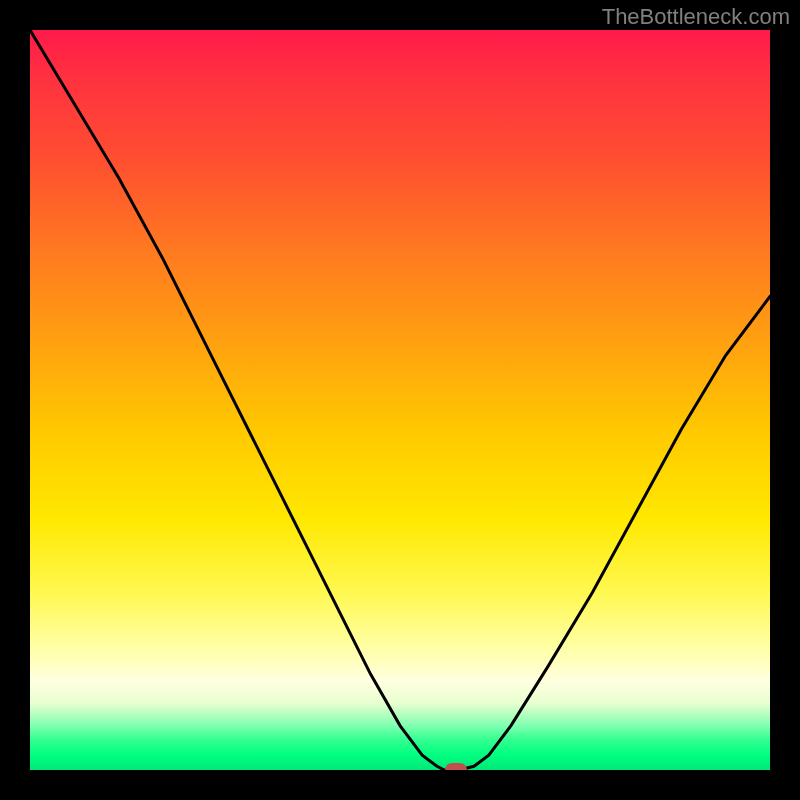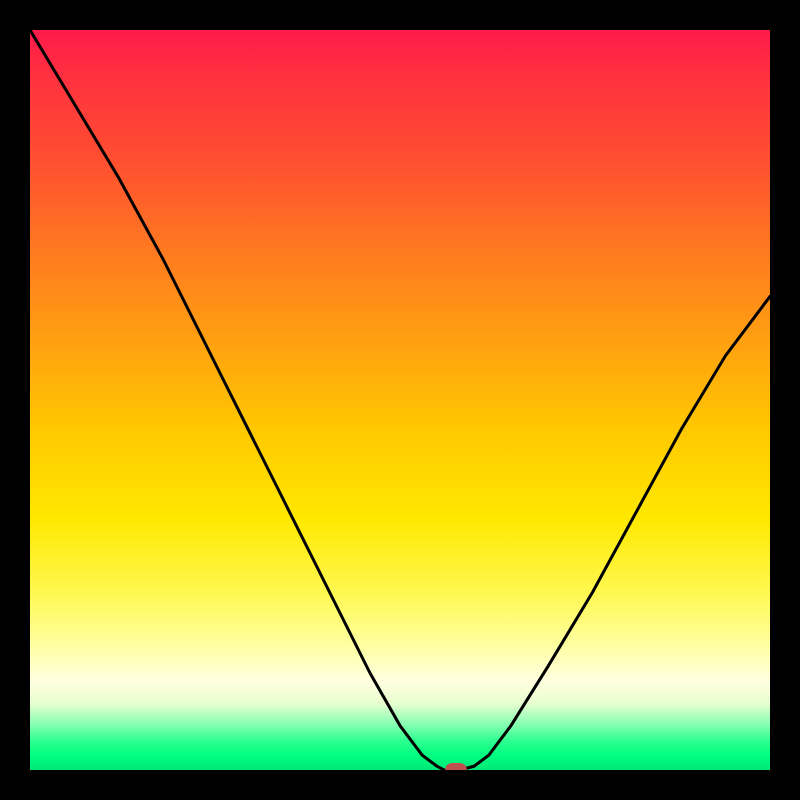--- a/index.html
+++ b/index.html
@@ -60,20 +60,21 @@
     color: #808080;
     font-size: 22px;
     font-weight: 500;
     z-index: 5;
   }
 </style>
 </head>
 <body>
 
 <div class="frame">
+  <div class="watermark">TheBottleneck.com</div>
   <div class="plot-area">
     <div class="gradient-bg"></div>
     <svg class="curve-svg" viewBox="0 0 740 740" preserveAspectRatio="none">
       <path id="curve-path" fill="none" stroke="#000" stroke-width="3" stroke-linecap="round" d="M0.0 0.0 L44.4 74.0 L88.8 148.0 L133.2 229.4 L162.8 288.6 L192.4 347.8 L222.0 407.0 L251.6 466.2 L281.2 525.4 L310.8 584.6 L340.4 643.8 L370.0 695.6 L392.2 725.2 L407.0 736.3 L414.4 740.0 L429.2 740.0 L444.0 736.3 L458.8 725.2 L481.0 695.6 L518.0 636.4 L562.4 562.4 L606.8 481.0 L651.2 399.6 L695.6 325.6 L740.0 266.4"></path>
     </svg>
     <div class="marker" id="marker" style="left: 425.5px; top: 740px;"></div>
   </div>
 </div>
 
 </body></html>

